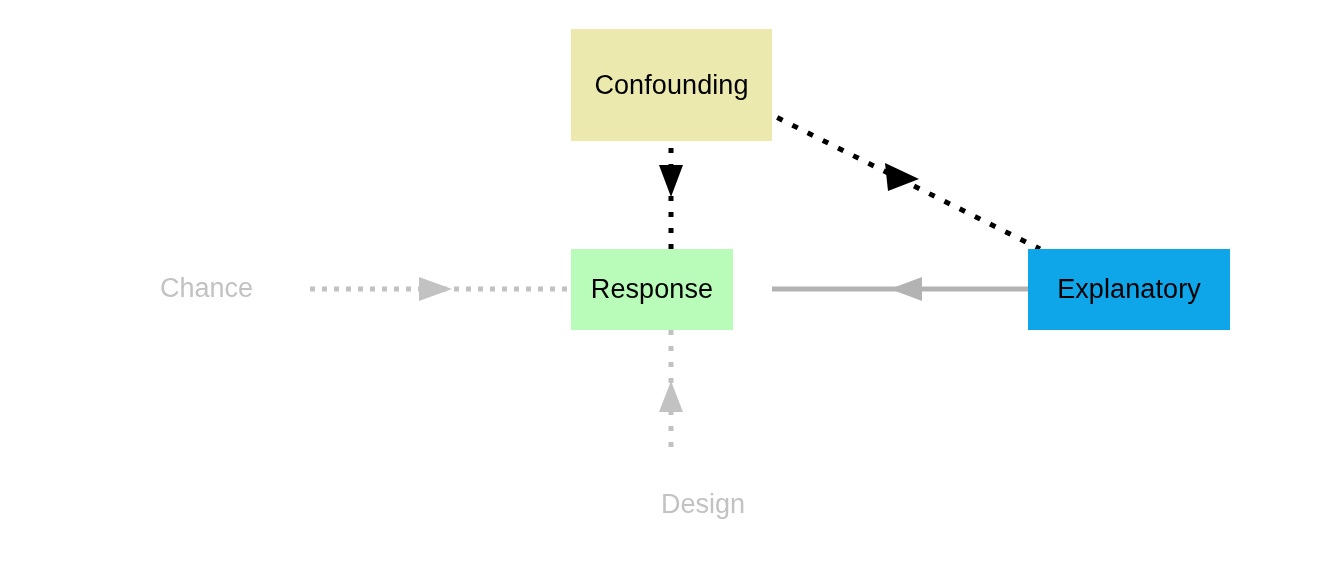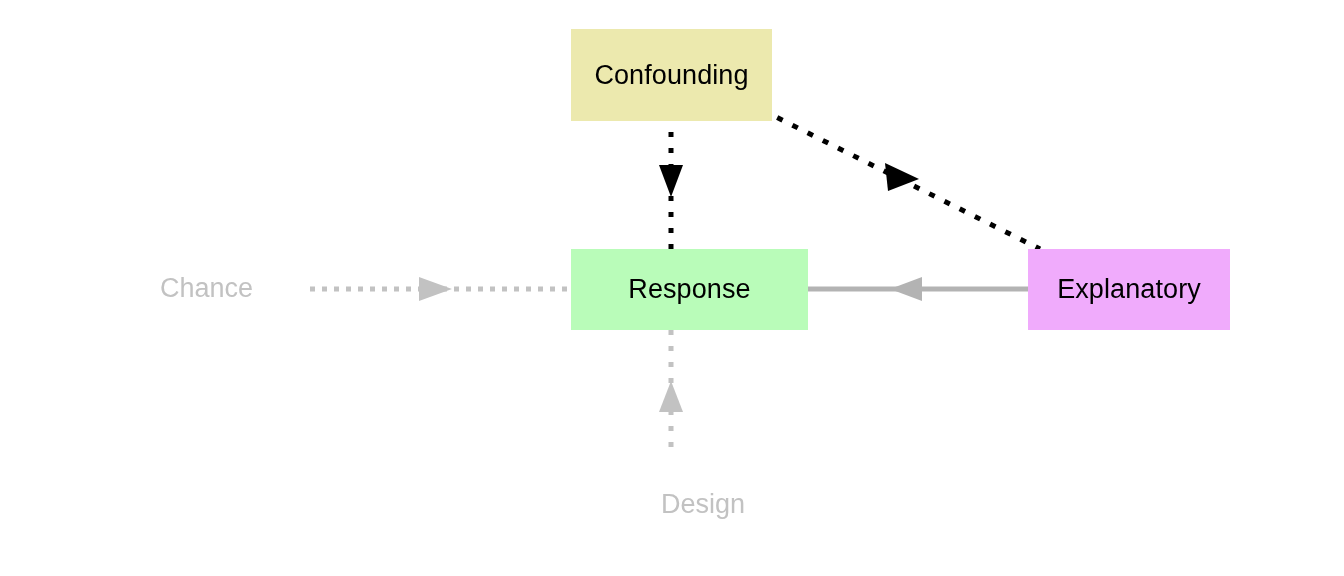--- a/index.html
+++ b/index.html
@@ -23,36 +23,36 @@
     font-size: 27px;
     color: #000000;
     line-height: 1;
     letter-spacing: 0.1px;
     box-sizing: border-box;
   }
   #node-confounding {
     left: 571px;
     top: 29px;
     width: 201px;
-    height: 92px;
+    height: 112px;
     background: #ece9ae;
   }
   #node-response {
     left: 571px;
     top: 249px;
-    width: 237px;
+    width: 162px;
     height: 81px;
     background: #b9fcb9;
   }
   #node-explanatory {
     left: 1028px;
     top: 249px;
     width: 202px;
     height: 81px;
-    background: #f0abfc;
+    background: #0ea5e9;
   }
   .edge-label {
     position: absolute;
     font-size: 27px;
     color: #c2c2c2;
     line-height: 1;
     white-space: nowrap;
   }
   #label-chance {
     left: 160px;

